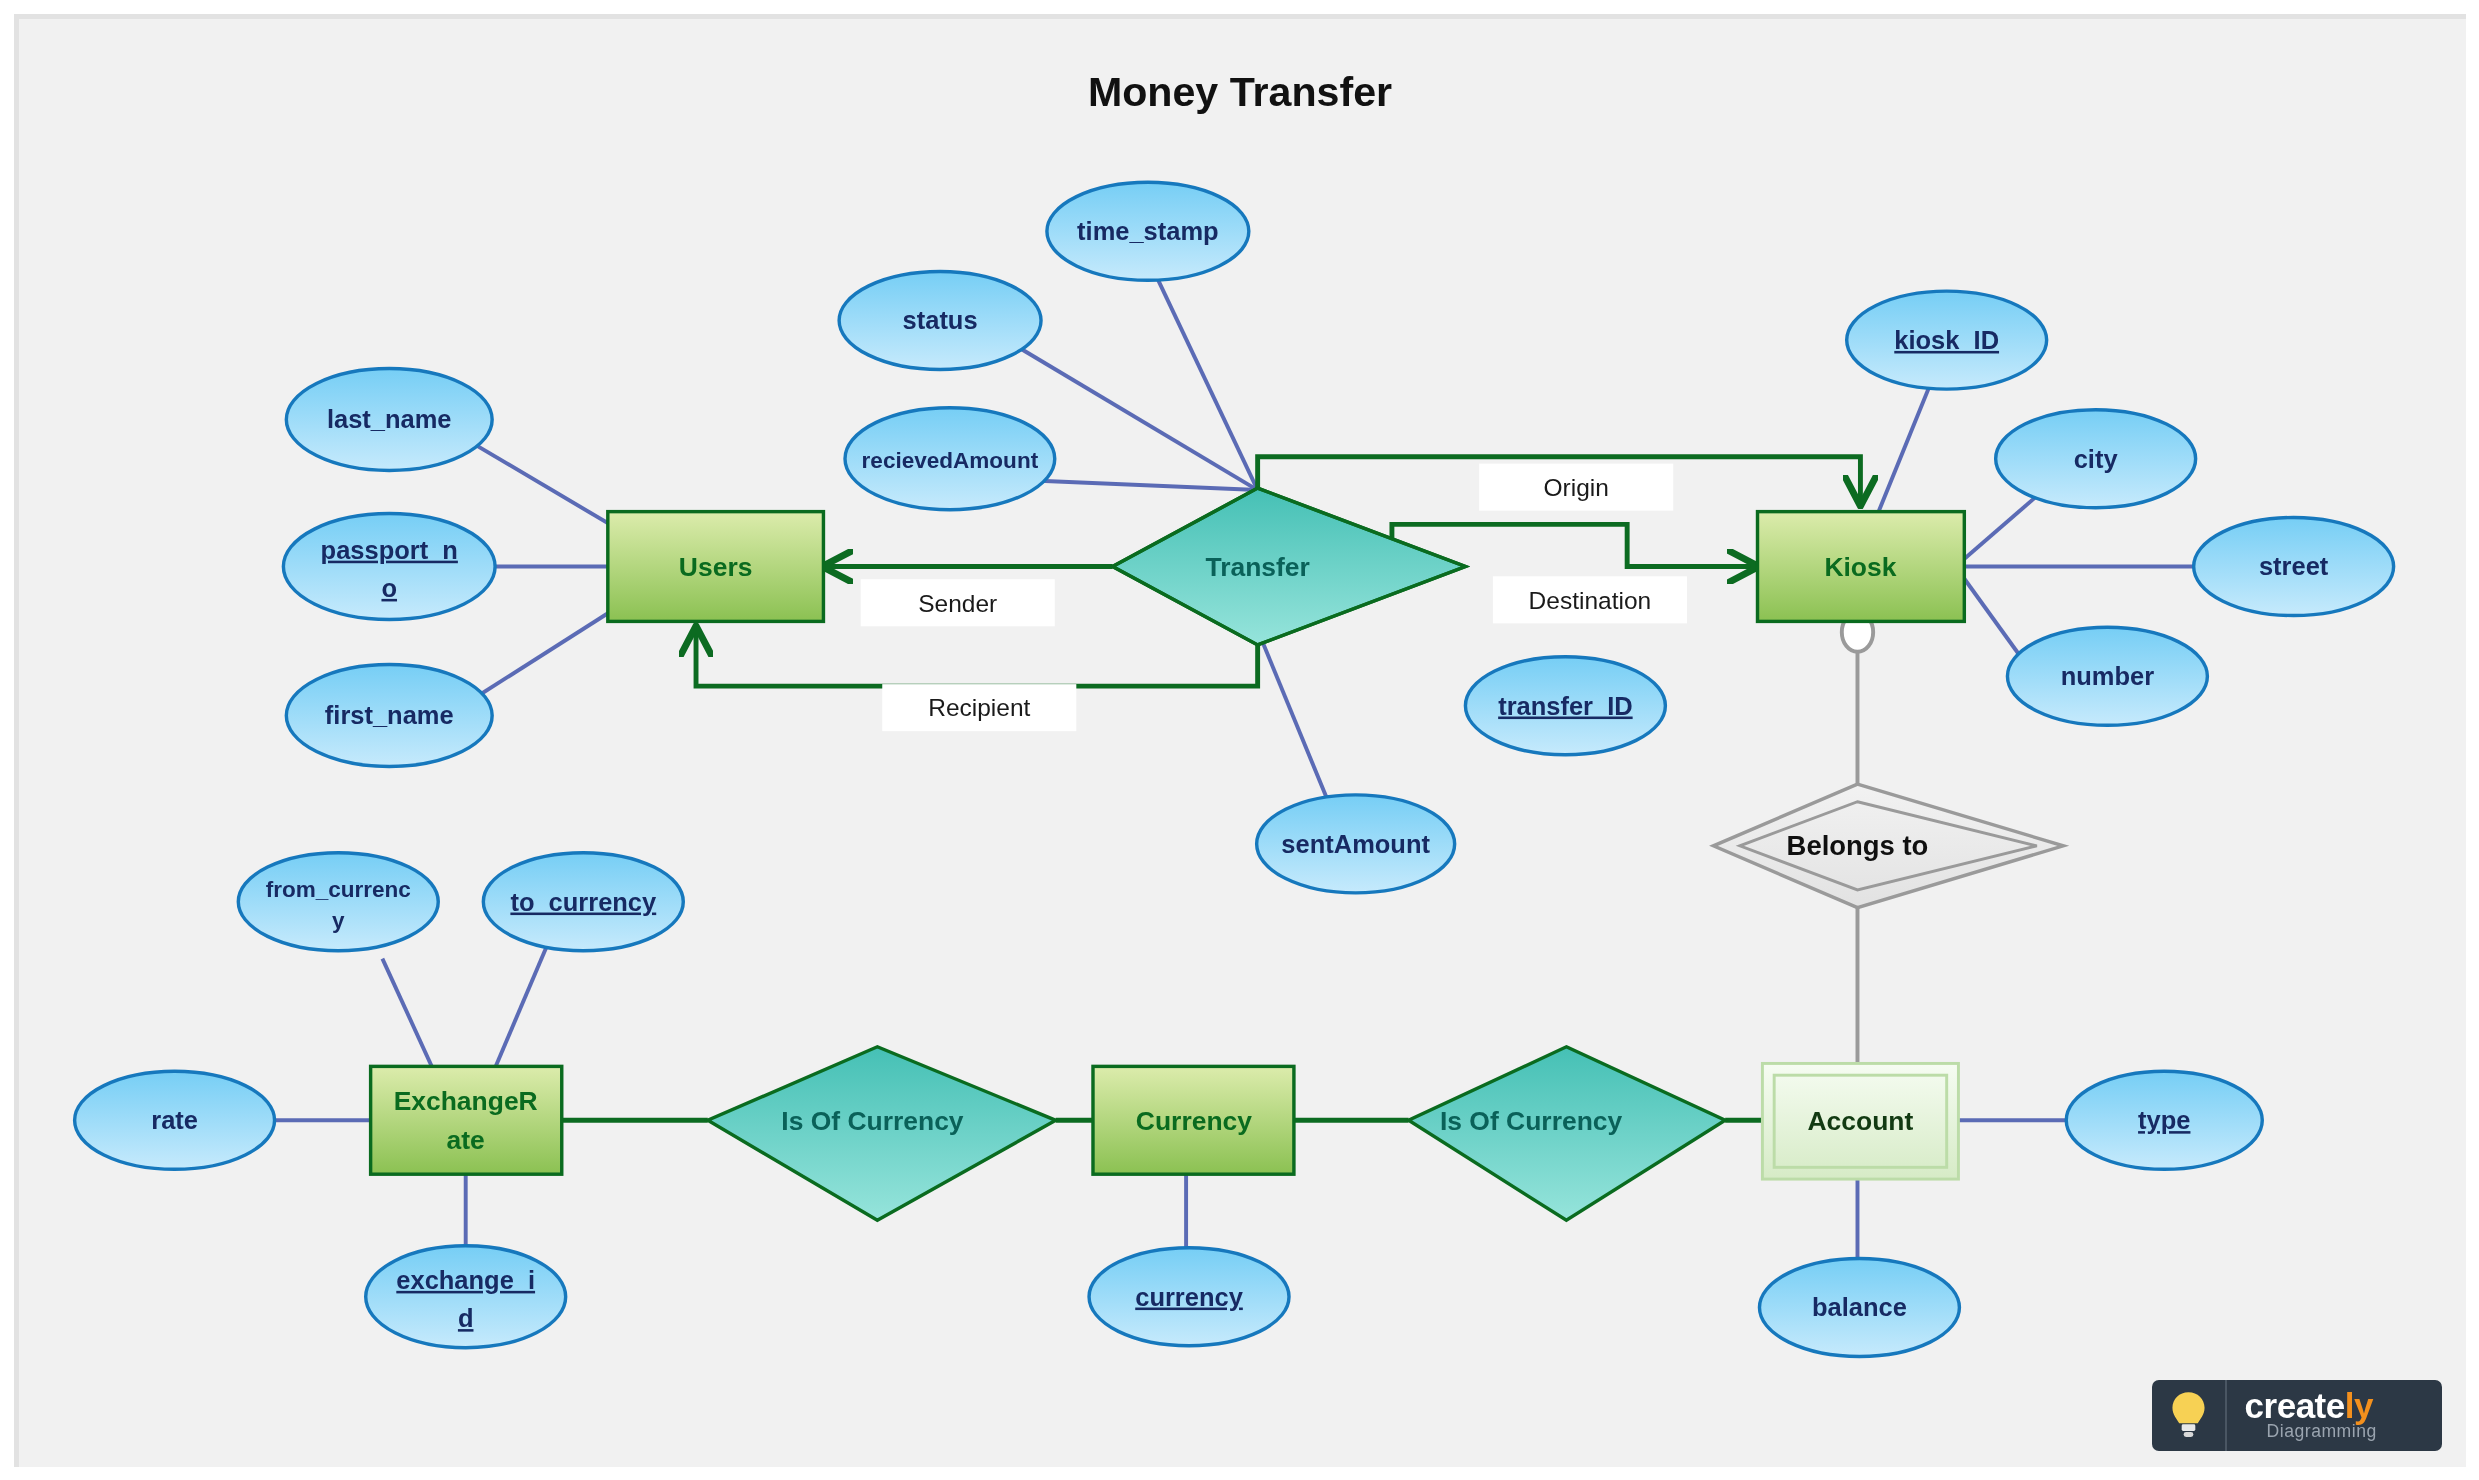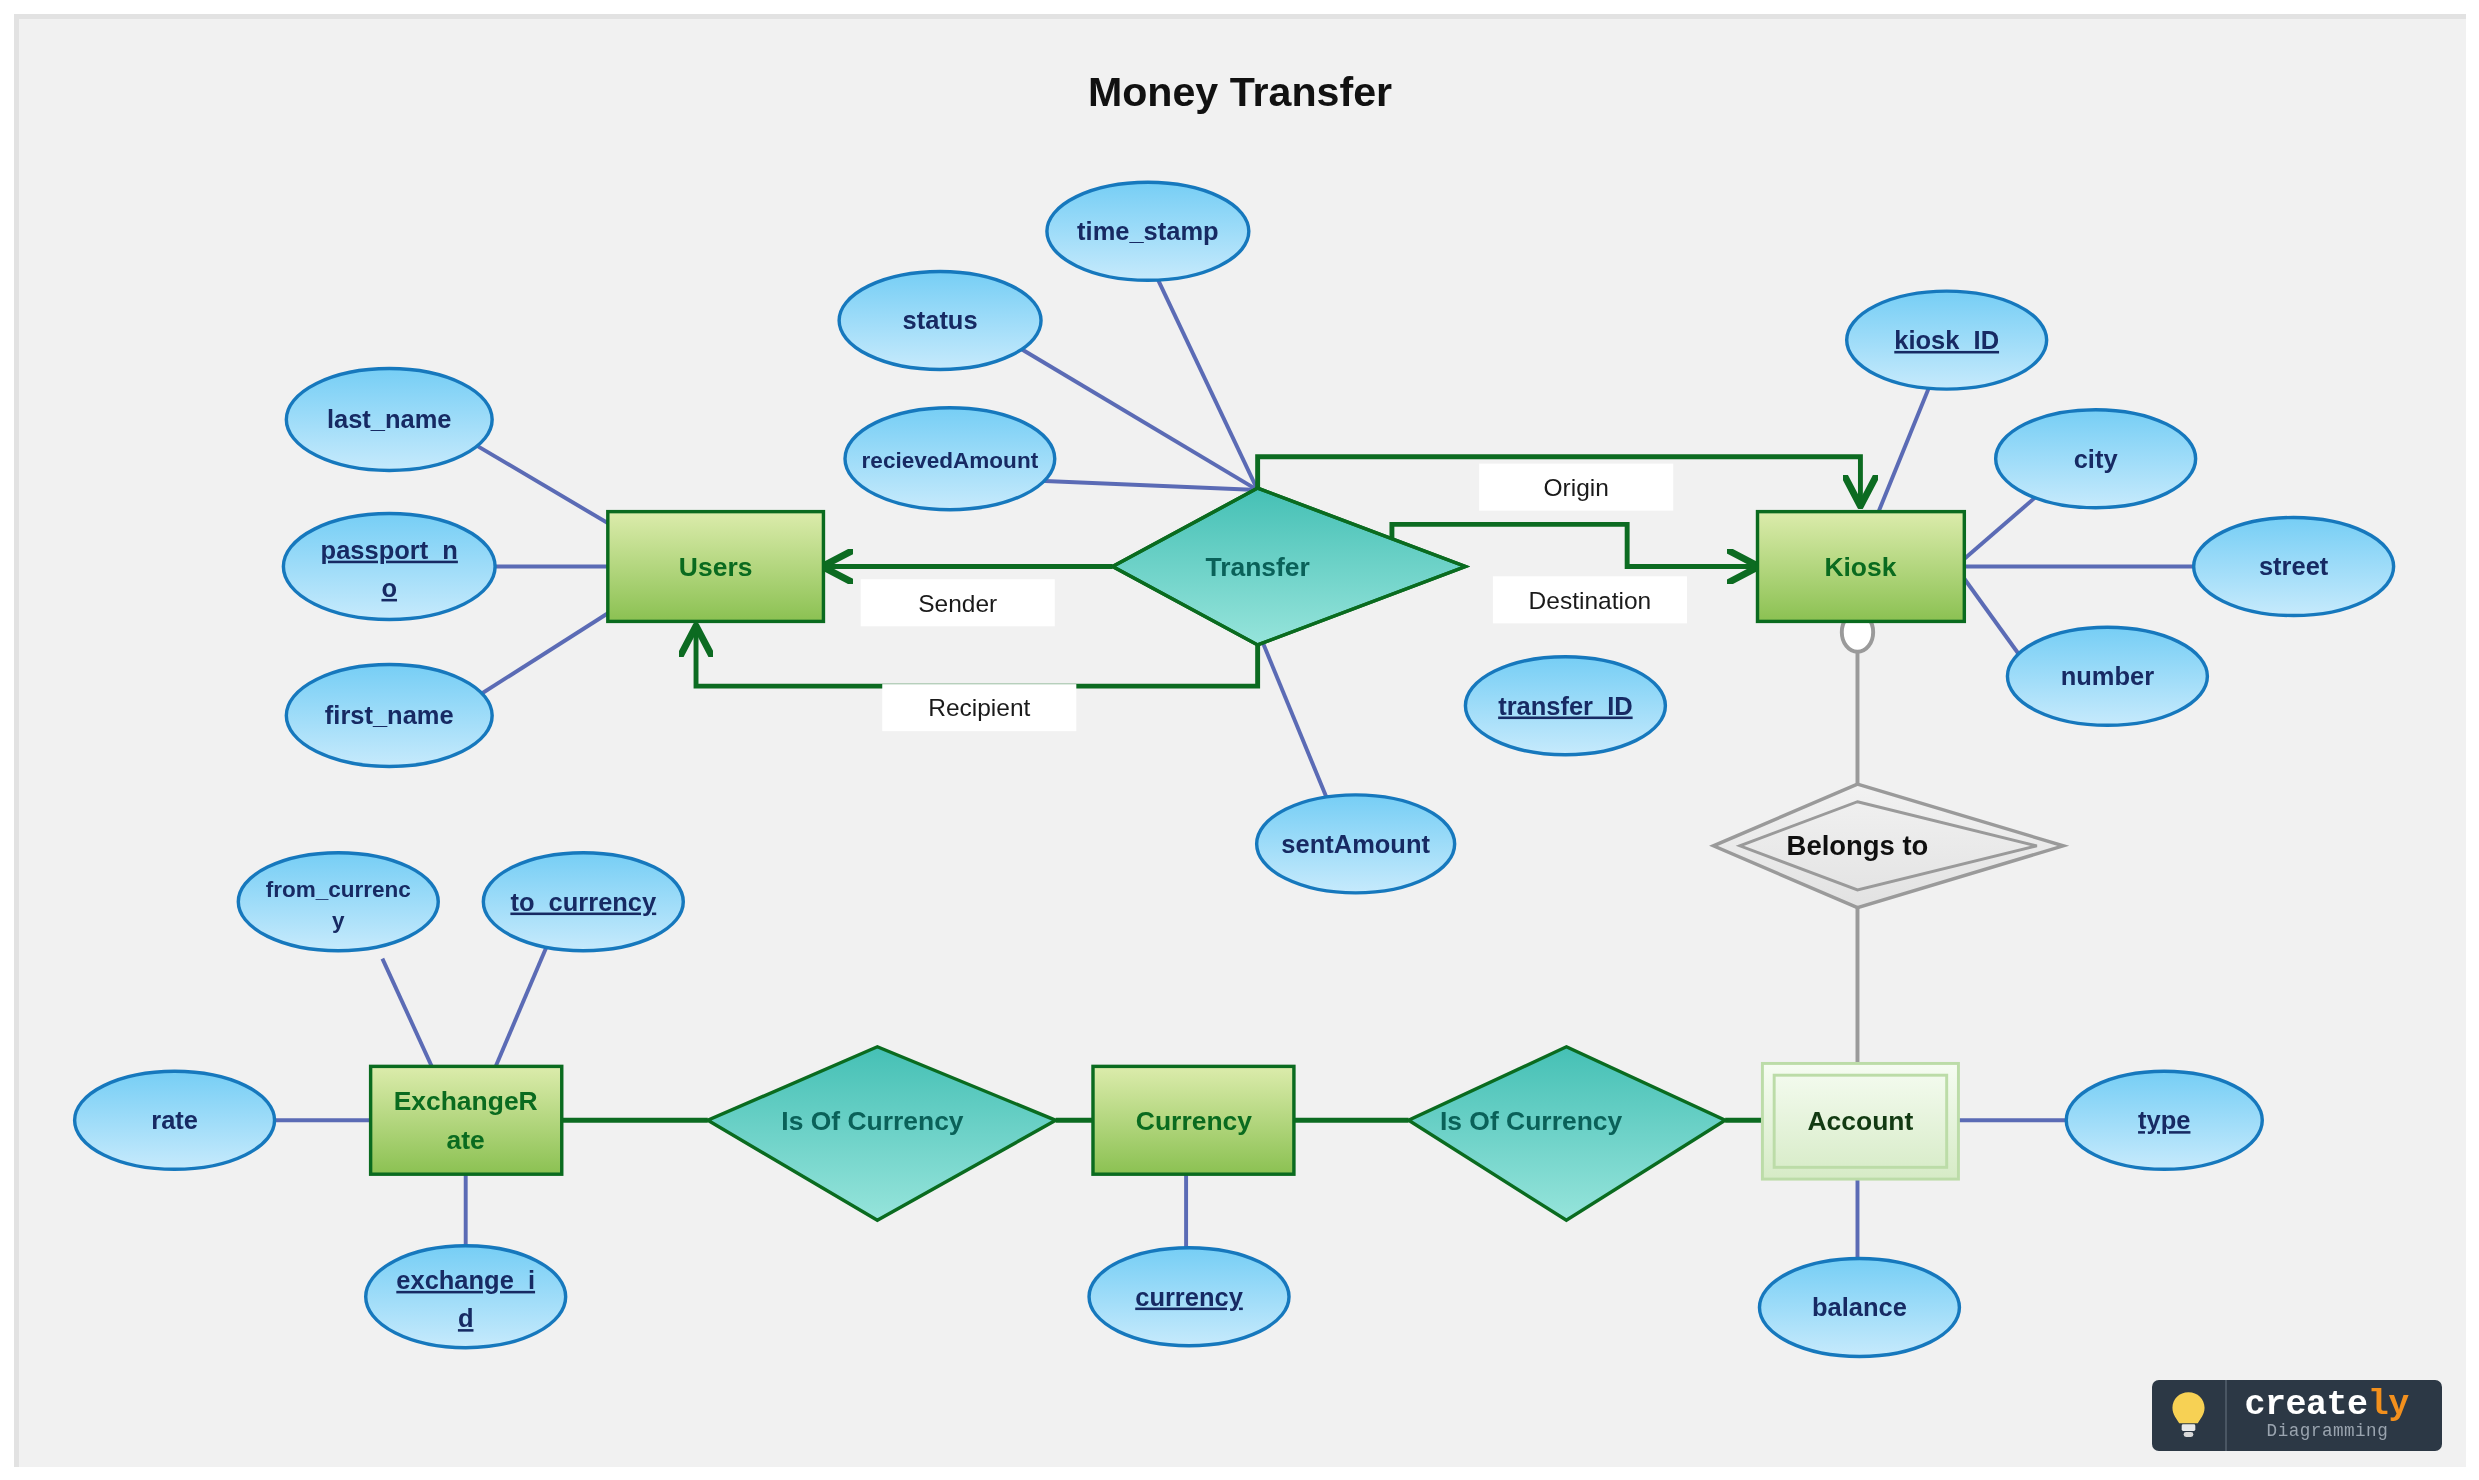--- a/index.html
+++ b/index.html
@@ -17,21 +17,21 @@
   .lbl-t{font-family:"Liberation Sans",sans-serif;font-size:25px;fill:#1a1a1a;}
   .lnk{stroke:#5b6bb5;stroke-width:4;fill:none;}
   .glnk{stroke:#0c6b21;stroke-width:5;fill:none;}
   .gylnk{stroke:#9a9a9a;stroke-width:4;fill:none;}
   .ell{stroke:#1678bd;stroke-width:3.5;}
   .entbox{stroke:#0a6b1f;stroke-width:3.5;}
   .dia{stroke:#0a6b1f;stroke-width:3.5;}
   .lblbox{fill:#ffffff;stroke:none;}
   #logo{position:absolute;left:2152px;top:1380px;width:290px;height:71px;background:#2c3845;border-radius:6.9px;display:flex;align-items:center;overflow:hidden;}
   #logo .bulbwrap{width:73px;height:100%;display:flex;align-items:center;justify-content:center;border-right:2px solid #4a5663;}
-  #logo .words{flex:1;display:flex;flex-direction:column;justify-content:center;padding-left:17.6px;font-family:Liberation Mono, monospace;}
+  #logo .words{flex:1;display:flex;flex-direction:column;justify-content:center;padding-left:17.6px;}
   #logo .w1{font-size:35px;font-weight:bold;line-height:0.95;letter-spacing:-0.5px;}
   #logo .w1 .a{color:#ffffff;}
   #logo .w1 .b{color:#f3901d;}
   #logo .w2{font-size:17.6px;color:#9aa4af;letter-spacing:0.5px;line-height:1.1;margin-left:22px;}
 </style>
 </head>
 <body>
 
 <div id="canvas">
   <div id="board"></div>

